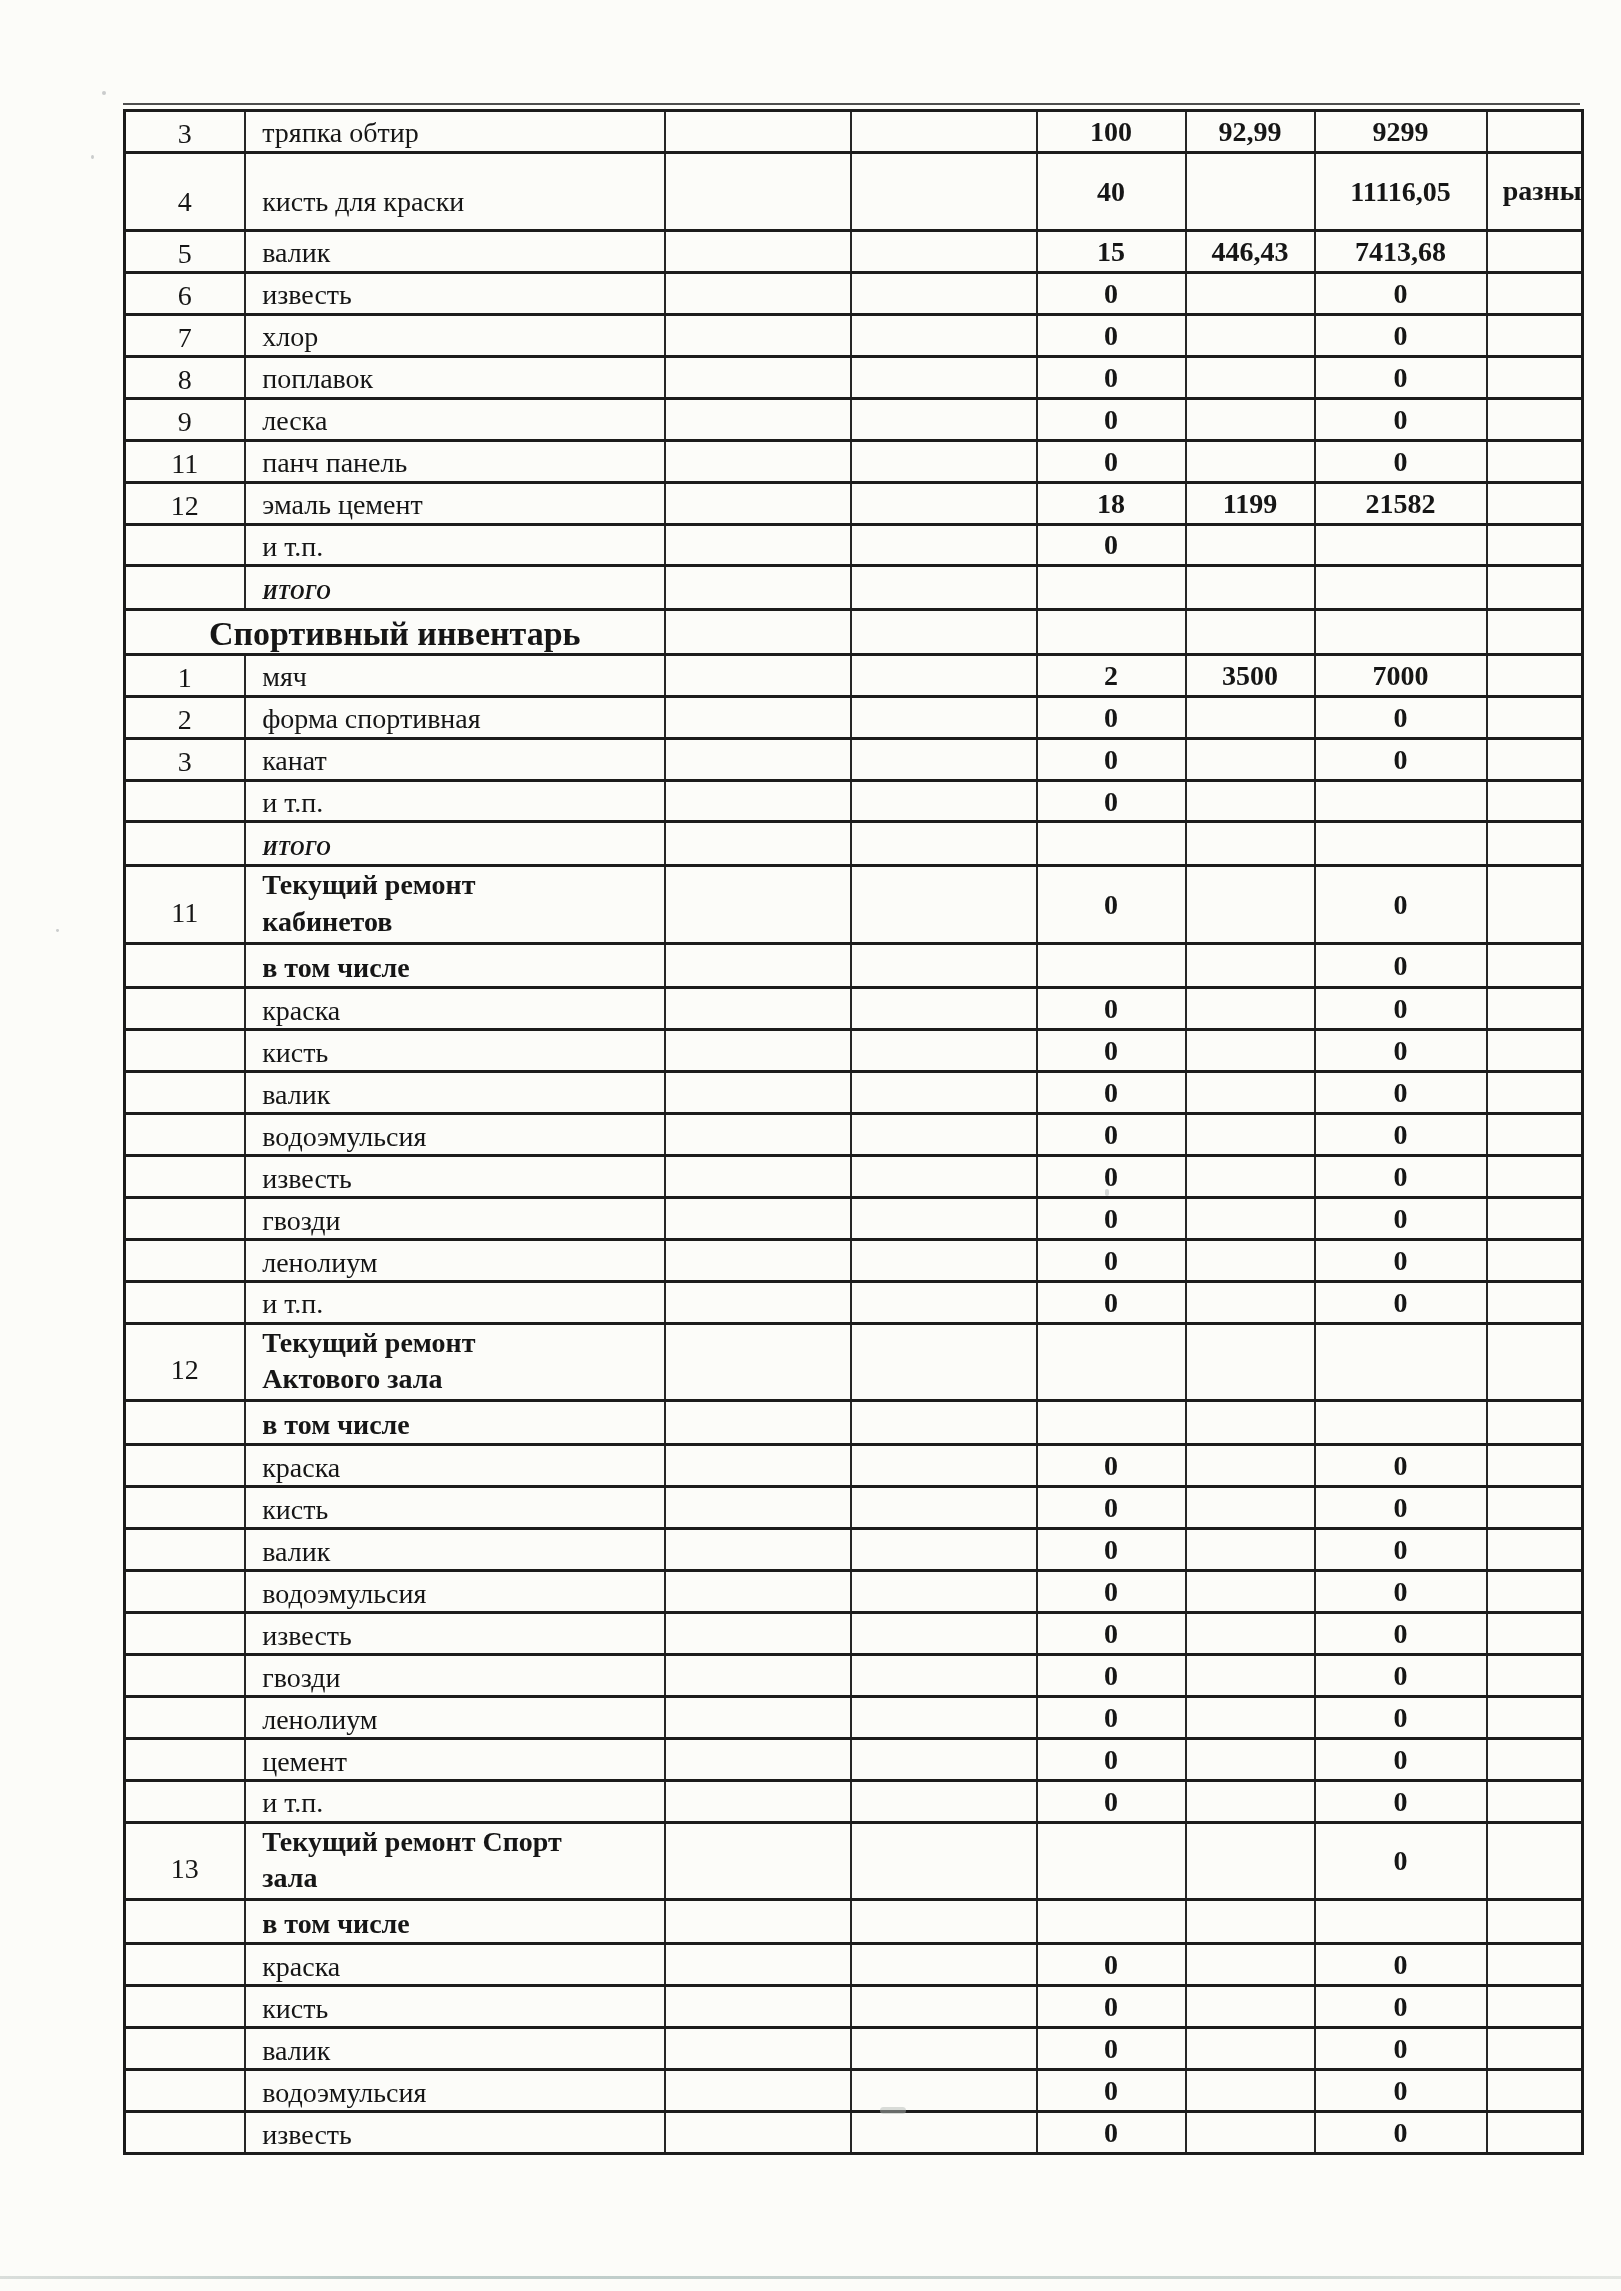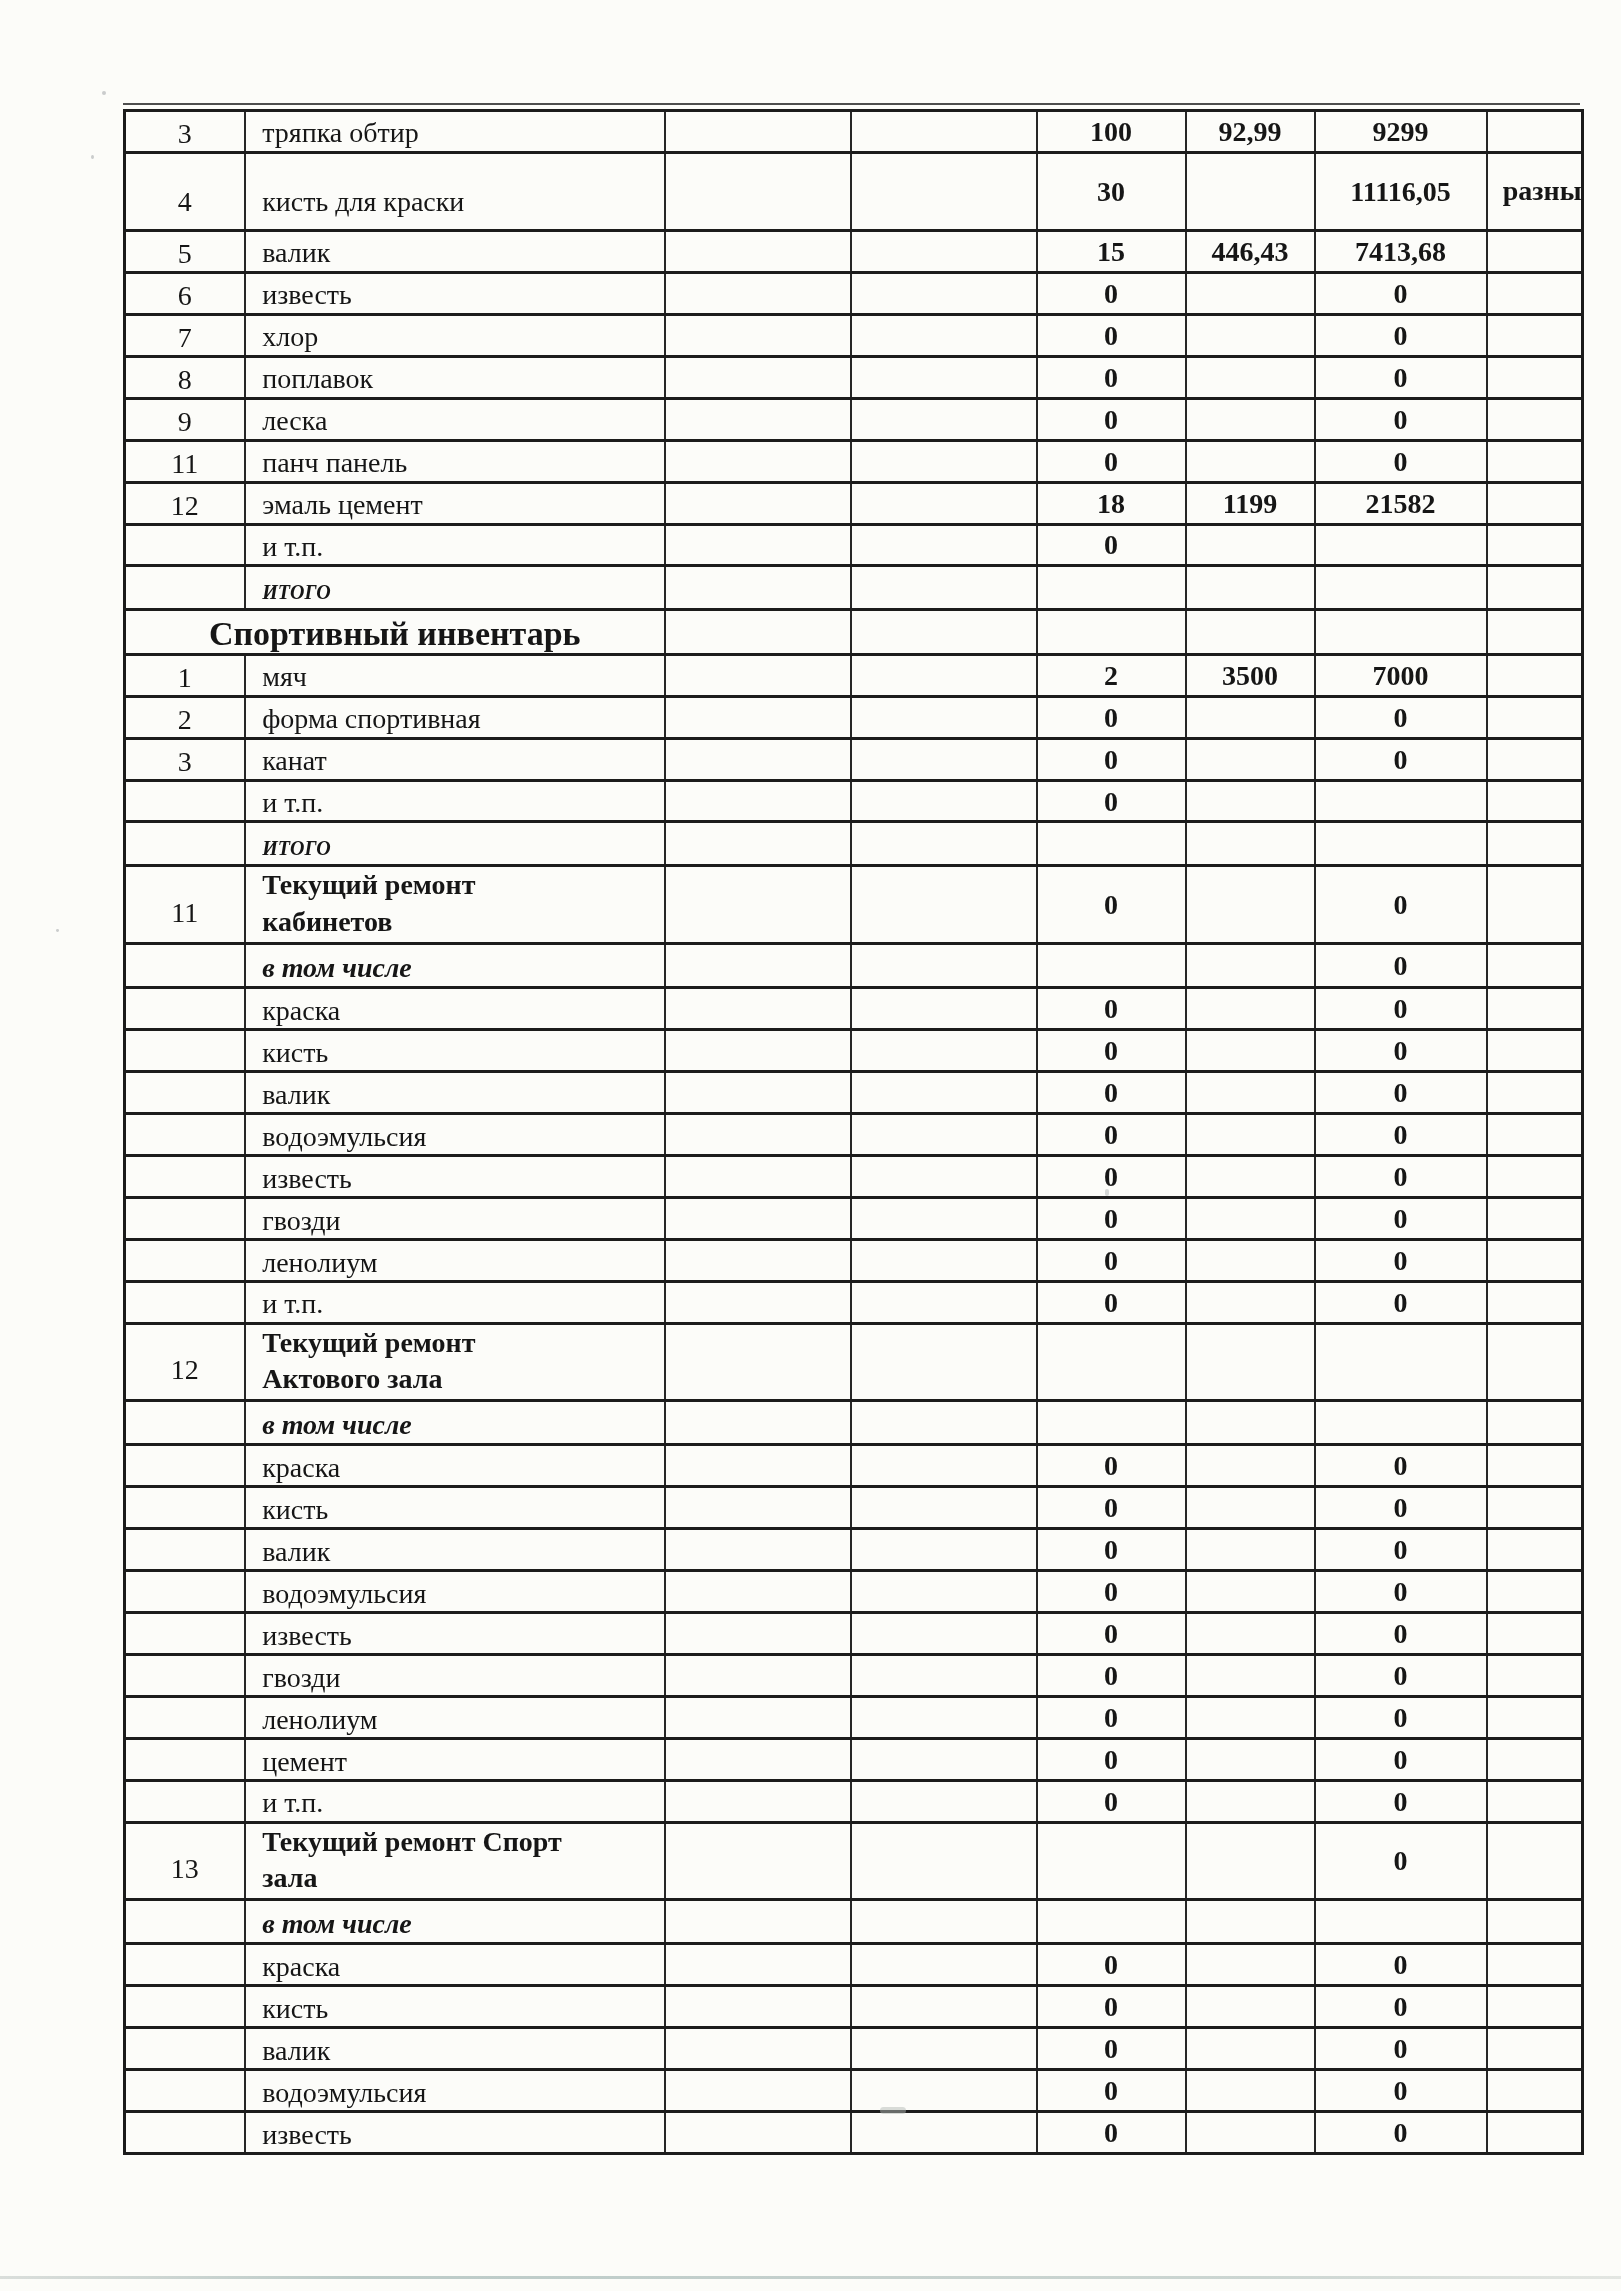--- a/index.html
+++ b/index.html
@@ -35,21 +35,21 @@
   tr.kind-item-tall{height:78px;}
 
   .c-num{text-align:center;padding-top:3.9px;}
   .c-name{padding:4.9px 5.9px 2px 16.7px;margin-left:7px;}
   .c-qty,.c-price,.c-sum{text-align:center;font-weight:bold;}
   .c-note{text-align:center;font-weight:bold;line-height:1.1;}
   .c-note .note-text{display:inline-block;max-width:63px;}
   .c-section{text-align:center;font-weight:bold;font-size:34px;padding-top:3.9px;}
 
   tr.kind-total .name-text{font-weight:bold;font-style:italic;font-size:20px;}
-  tr.kind-include .name-text{font-weight:bold;font-style:italic;}
+  tr.kind-include .name-text{font-weight:bold;}
 
   tr.kind-work .c-name{vertical-align:top;padding-top:0;}
   tr.kind-work .name-text{font-weight:bold;display:inline-block;max-width:325px;line-height:1.3;}
   tr.kind-work .c-num{vertical-align:bottom;padding-bottom:13.7px;}
 
   tr.kind-item-tall .c-num,
   tr.kind-item-tall .c-name{vertical-align:bottom;padding-bottom:11.8px;}
 
   
   .scan-edge{
@@ -89,21 +89,21 @@
         <td class="c-qty"><span class="cell-text">100</span></td>
         <td class="c-price"><span class="cell-text">92,99</span></td>
         <td class="c-sum"><span class="cell-text">9299</span></td>
         <td class="c-note"><span class="note-text"></span></td>
       </tr>
       <tr class="row kind-item-tall">
         <td class="c-num"><span class="cell-text">4</span></td>
         <td class="c-name"><span class="name-text">кисть для краски</span></td>
         <td class="c-extra"></td>
         <td class="c-extra"></td>
-        <td class="c-qty"><span class="cell-text">30</span></td>
+        <td class="c-qty"><span class="cell-text">40</span></td>
         <td class="c-price"><span class="cell-text"></span></td>
         <td class="c-sum"><span class="cell-text">11116,05</span></td>
         <td class="c-note"><span class="note-text">разные</span></td>
       </tr>
       <tr class="row kind-item">
         <td class="c-num"><span class="cell-text">5</span></td>
         <td class="c-name"><span class="name-text">валик</span></td>
         <td class="c-extra"></td>
         <td class="c-extra"></td>
         <td class="c-qty"><span class="cell-text">15</span></td>

